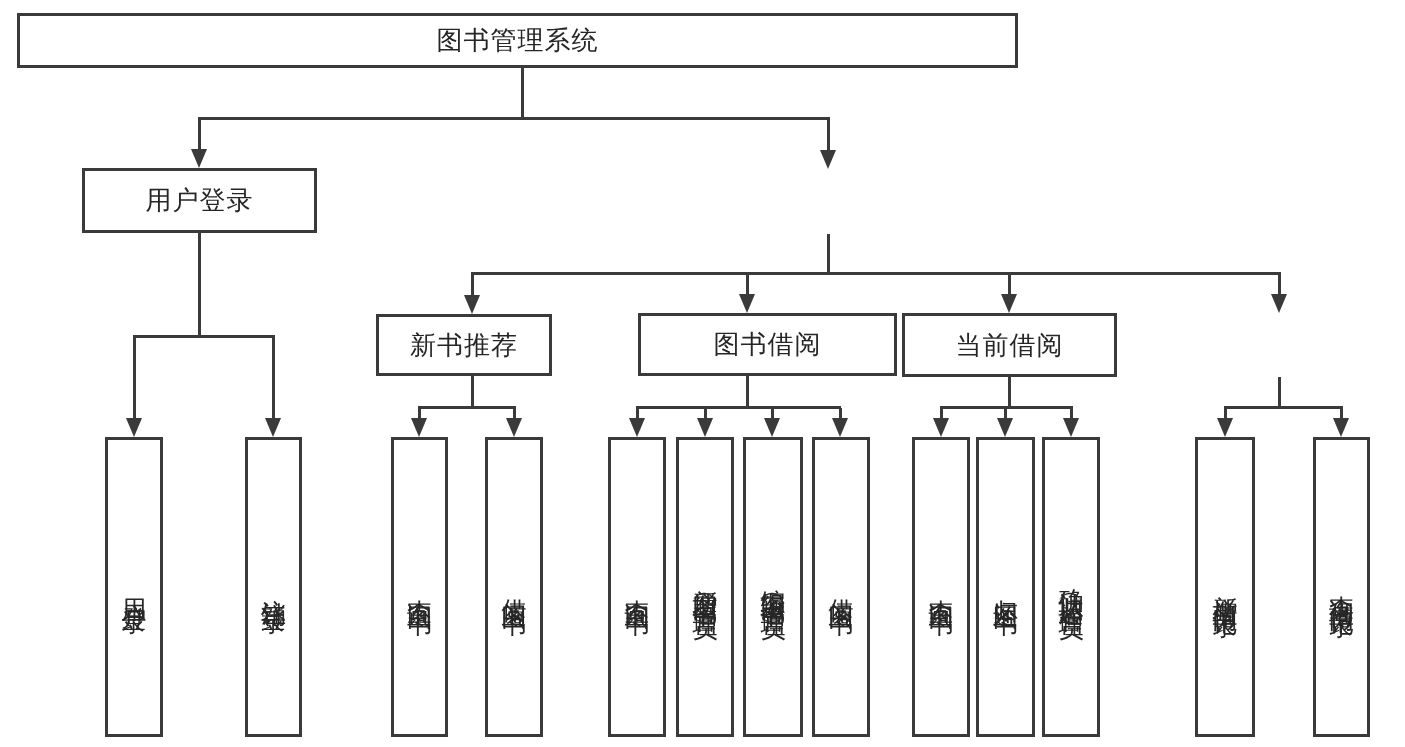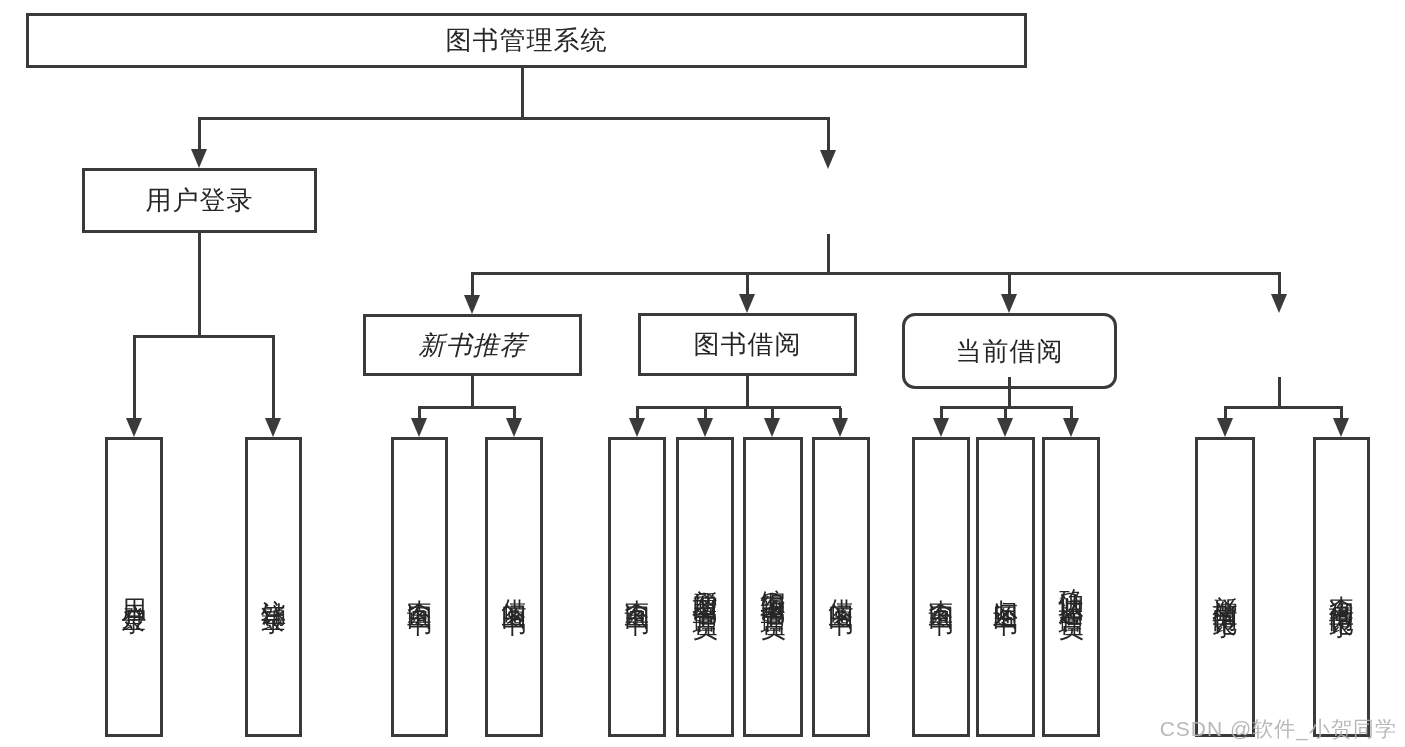--- a/index.html
+++ b/index.html
@@ -63,38 +63,38 @@
     z-index: 5;
     opacity: 0.92;
     white-space: nowrap;
   }
 </style>
 </head>
 <body>
 
 <div class="canvas">
 
-  <div class="node" style="left:26px; top:13px; width:1001px; height:55px;">
+  <div class="node" style="left:17px; top:13px; width:1001px; height:55px;">
     <span>图书管理系统</span>
   </div>
 
   <div class="node" style="left:82px; top:168px; width:235px; height:65px;">
     <span>用户登录</span>
   </div>
 
 
-  <div class="node" style="left:363px; top:314px; width:219px; height:62px;font-style:italic;">
+  <div class="node" style="left:376px; top:314px; width:176px; height:62px;">
     <span>新书推荐</span>
   </div>
 
-  <div class="node" style="left:638px; top:313px; width:219px; height:63px;">
+  <div class="node" style="left:638px; top:313px; width:259px; height:63px;">
     <span>图书借阅</span>
   </div>
 
-  <div class="node" style="left:902px; top:313px; width:215px; height:76px;border-radius:13px;">
+  <div class="node" style="left:902px; top:313px; width:215px; height:64px;">
     <span>当前借阅</span>
   </div>
 
 
   <div class="leaf" style="left:105px; width:58px;">
     <span class="vtext">用户登录</span>
   </div>
   <div class="leaf" style="left:245px; width:57px;">
     <span class="vtext">注销登录</span>
   </div>
@@ -202,15 +202,14 @@
 
   <div>
     <div class="vl" style="left:1278px; top:377px; height:31px;"></div>
     <div class="hl" style="left:1224px; top:406px; width:119px;"></div>
     <div class="vl" style="left:1224px; top:408px; height:12px;"></div>
     <div class="arrow" style="left:1217px; top:418px;"></div>
     <div class="vl" style="left:1340px; top:408px; height:12px;"></div>
     <div class="arrow" style="left:1333px; top:418px;"></div>
   </div>
 
-  <div class="watermark">CSDN @软件_小贺同学</div>
 
 </div>
 
 </body></html>

